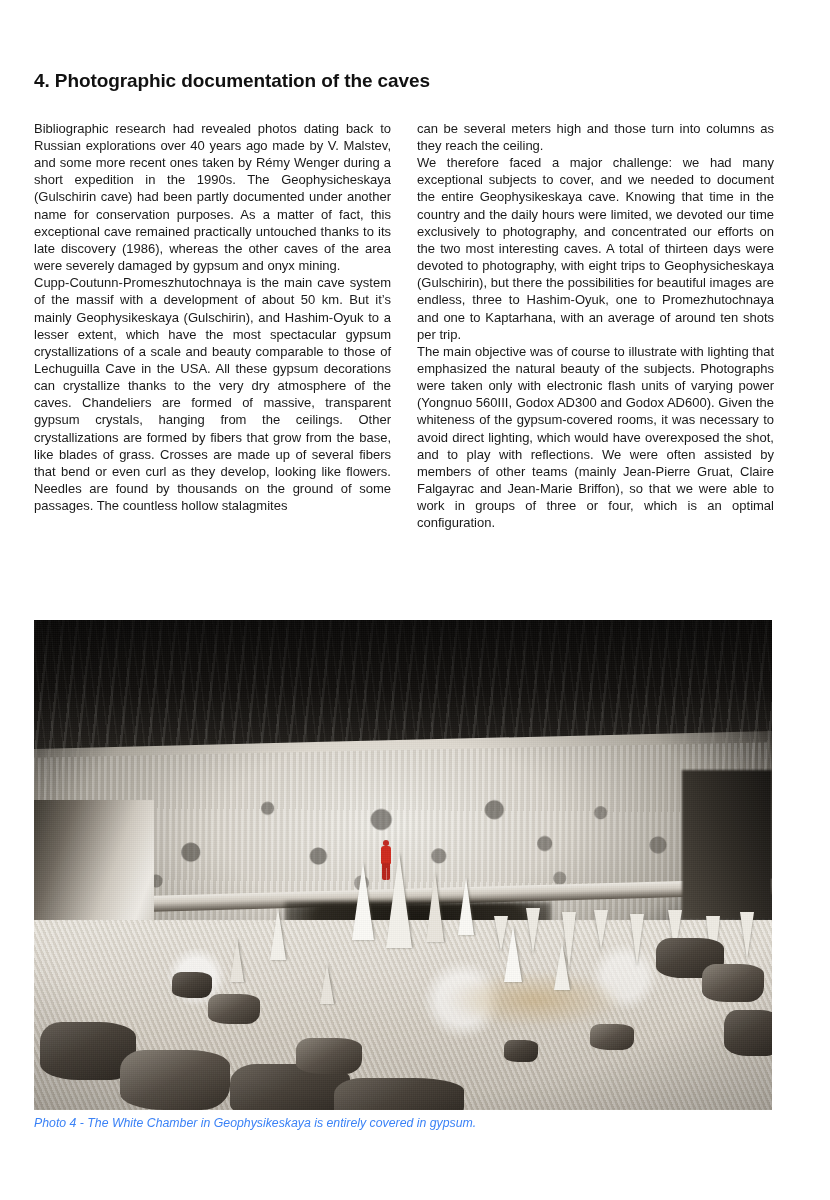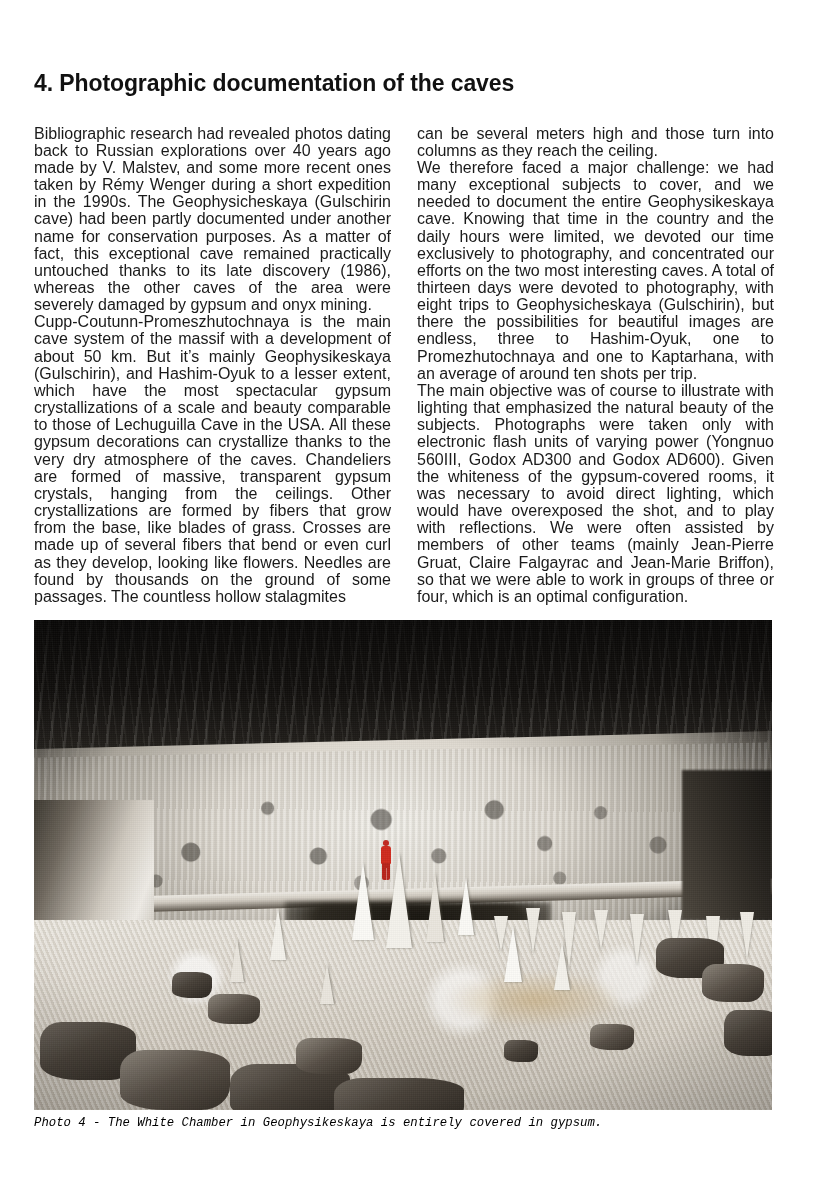--- a/index.html
+++ b/index.html
@@ -25,38 +25,38 @@
   }
   .content {
     position: absolute;
     left: 34px;
     top: 70px;
     width: 740px;
   }
 
   
   .section-heading {
-    font-size: 23px;
+    font-size: 19px;
     font-weight: bold;
     letter-spacing: -0.1px;
     color: #111111;
     margin: 0 0 27px 0;
     line-height: 1.2;
   }
 
   
   .columns {
     display: flex;
     flex-direction: row;
     align-items: flex-start;
     width: 740px;
   }
   .col {
     width: 357px;
-    font-size: 16px;
+    font-size: 13px;
     line-height: 17.15px;
     text-align: justify;
     text-justify: inter-word;
     color: #1a1a1a;
     hyphens: none;
   }
   .col.left { margin-right: 26px; }
   .col p {
     margin: 0;
     text-align: justify;
@@ -257,23 +257,22 @@
   }
 
   
   .caption {
     position: absolute;
     left: 34px;
     top: 1115px;
     width: 740px;
     font-size: 12.3px;
     font-style: italic;
-    color: #000000;
+    color: #3b82f6;
     line-height: 1.35;
-    font-family: Liberation Mono, monospace;
   }
 </style>
 </head>
 <body>
 
 <div class="page">
 
   <div class="content">
 
     <h1 class="section-heading">4. Photographic documentation of the caves</h1>

